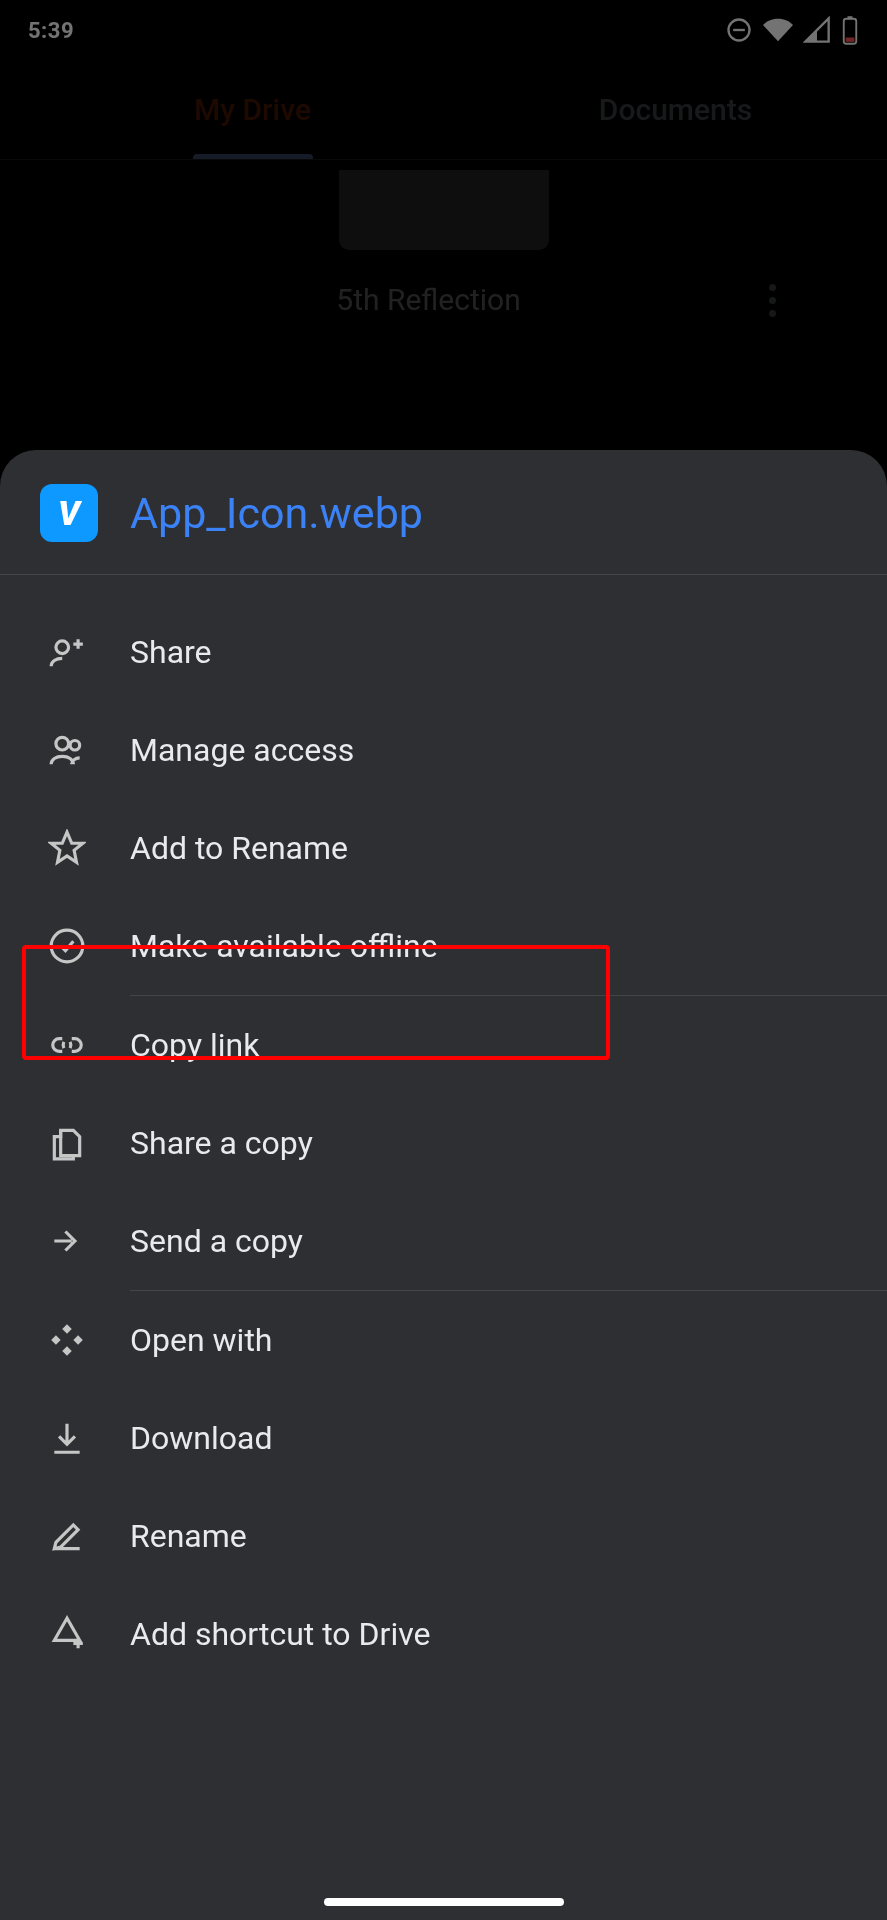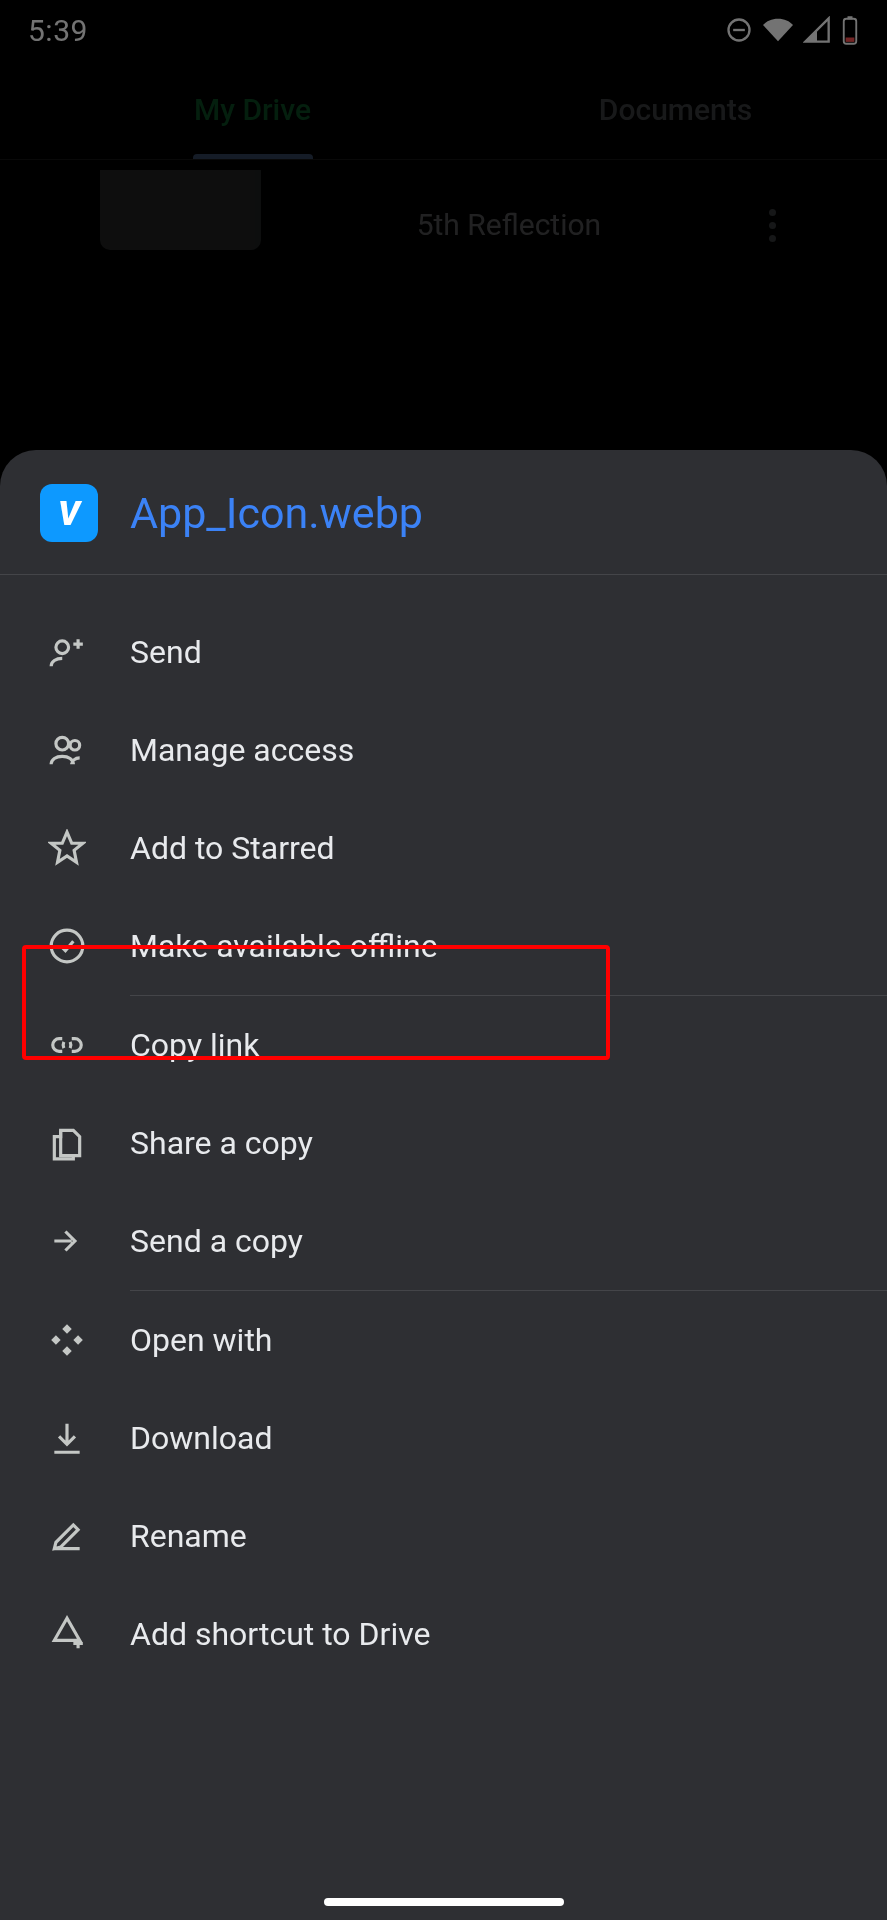--- a/index.html
+++ b/index.html
@@ -13,22 +13,22 @@
   }
   .status-bar {
     height: 60px;
     display: flex;
     align-items: center;
     justify-content: space-between;
     padding: 0 28px;
     color: #fff;
   }
   .status-time {
-    font-size: 30px;
-    font-weight: 400;
+    font-size: 22px;
+    font-weight: 700;
     letter-spacing: 0.5px;
   }
   .status-icons {
     display: flex;
     align-items: center;
     gap: 10px;
   }
   .status-icons svg { display: block; }
   .tabs {
     display: flex;
@@ -40,21 +40,21 @@
     display: flex;
     align-items: center;
     justify-content: center;
     font-size: 30px;
     font-weight: 500;
     color: #9aa0a6;
     position: relative;
     opacity: 0.35;
   }
   .tab.active {
-    color: #22c55e;
+    color: #c2410c;
     margin-left: 41px;
   }
   .tab.active::after {
     content: "";
     position: absolute;
     bottom: 0;
     width: 120px;
     height: 5px;
     background: #8ab4f8;
     border-radius: 4px 4px 0 0;
@@ -62,21 +62,21 @@
   .files-bg {
     display: flex;
     gap: 60px;
     padding: 0 100px;
     opacity: 0.32;
     margin-top: 10px;
   }
   .file-tile {
     flex: 1;
     display: flex;
-    flex-direction: row;
+    flex-direction: column;
     align-items: center;
   }
   .file-thumb {
     width: 210px;
     height: 80px;
     background: #5f6368;
     border-radius: 0 0 10px 10px;
   }
   .file-row {
     display: flex;
@@ -244,41 +244,41 @@
   <div class="menu">
 
     <div class="menu-item">
       <div class="menu-icon">
         <svg viewBox="0 0 24 24" fill="none" stroke="currentColor" stroke-width="2">
             <circle cx="9" cy="9" r="4"></circle>
             <path d="M2 21c0-3 3-5 7-5"></path>
             <path d="M16 7h6M19 4v6"></path>
           </svg>
       </div>
-      <div class="menu-label">Send</div>
+      <div class="menu-label">Share</div>
     </div>
 
     <div class="menu-item">
       <div class="menu-icon">
         <svg viewBox="0 0 24 24" fill="none" stroke="currentColor" stroke-width="2">
             <circle cx="9" cy="8" r="4"></circle>
             <circle cx="17" cy="9" r="3"></circle>
             <path d="M2 21c0-3 3-5 7-5s7 2 7 5M15 21c0-2 2-4 5-4"></path>
           </svg>
       </div>
       <div class="menu-label">Manage access</div>
     </div>
 
     <div class="menu-item">
       <div class="menu-icon">
         <svg viewBox="0 0 24 24" fill="none" stroke="currentColor" stroke-width="2">
             <path d="M12 2l3 7h7l-5.5 4.5L18 21l-6-4-6 4 1.5-7.5L2 9h7z"></path>
           </svg>
       </div>
-      <div class="menu-label">Add to Starred</div>
+      <div class="menu-label">Add to Rename</div>
     </div>
 
     <div class="menu-item" id="offline-item">
       <div class="menu-icon">
         <svg viewBox="0 0 24 24" fill="none" stroke="currentColor" stroke-width="2">
             <circle cx="12" cy="12" r="10"></circle>
             <path d="M8 12l3 3 5-6"></path>
           </svg>
       </div>
       <div class="menu-label">Make available offline</div>

